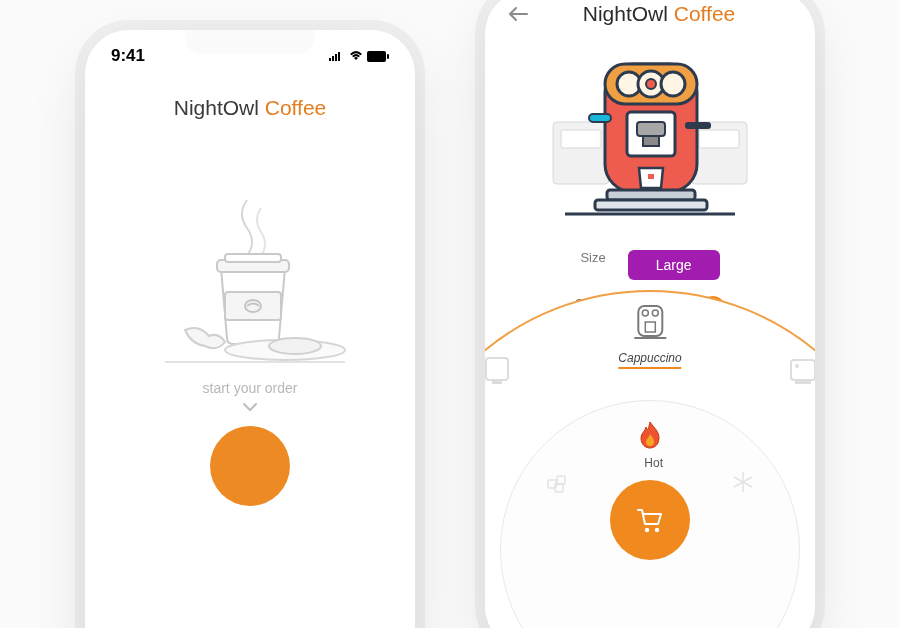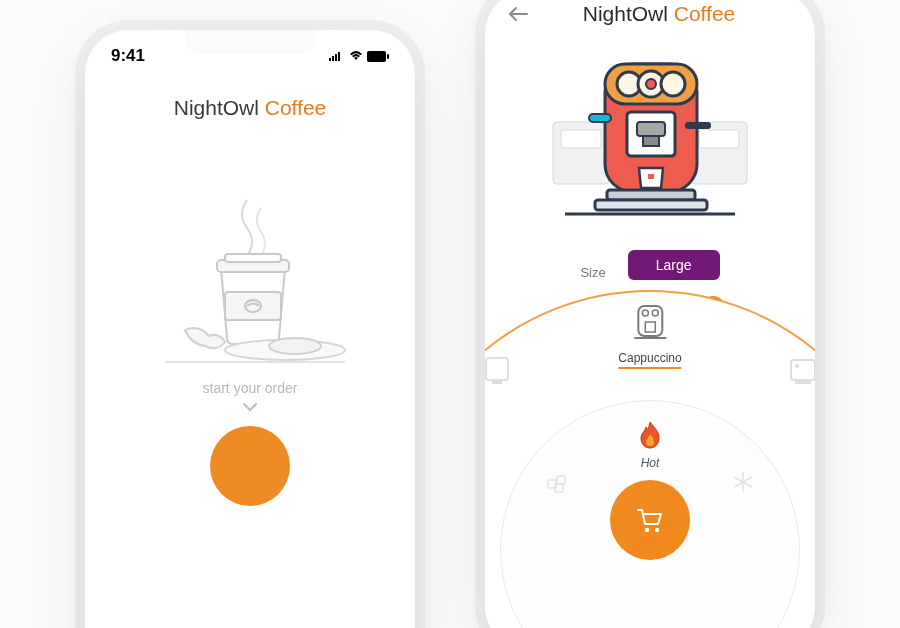--- a/index.html
+++ b/index.html
@@ -97,29 +97,29 @@
   }
   .detail-title .accent { color: #e47d1f; }
   .machine-box {
     margin: 18px auto 0;
     width: 230px;
     height: 190px;
     position: relative;
   }
   .option-row {
     display: flex;
-    align-items: flex-end;
+    align-items: flex-start;
     justify-content: center;
     gap: 22px;
     margin-top: 16px;
     font-size: 13px;
     color: #777;
   }
   .size-btn {
-    background: #701a75;
+    background: #a21caf;
     color: #fff;
     font-size: 14px;
     font-weight: 500;
     border: none;
     border-radius: 6px;
     padding: 7px 28px;
   }
   .qty-group { display:flex; align-items:center; gap:12px; }
   .qty-btn {
     width: 24px; height: 24px;
@@ -160,26 +160,25 @@
   .carousel-item {
     position: absolute;
     text-align: center;
     font-size: 12px;
     color: #555;
   }
   .carousel-item.center { top: 10px; left: 50%; transform: translateX(-50%); }
   .carousel-item.left   { top: 64px; left: 90px; opacity:.5; }
   .carousel-item.right  { top: 64px; right: 90px; opacity:.5; }
   .carousel-item .lbl { margin-top: 4px; color:#444; }
-  .carousel-item.center .lbl { border-bottom: 2px solid #f08a1f; padding-bottom:2px; }
+  .carousel-item.center .lbl { border-bottom: 2px solid #f08a1f; padding-bottom:2px;font-style:italic; }
   .temp-center {
     position:absolute;
     top: 130px; left:50%; transform:translateX(-50%);
-    text-align:center;
-    font-style:italic;
+    text-align:right;
   }
   .temp-label { font-size:12px; color:#555; margin-top:2px; }
   .temp-side { position:absolute; top: 180px; opacity:.4; }
   .temp-side.left { left: 155px; }
   .temp-side.right { right: 155px; }
   .cart-circle {
     position:absolute;
     top: 190px; left:50%; transform:translateX(-50%);
     width: 80px; height:80px;
     background:#f08a1f;

